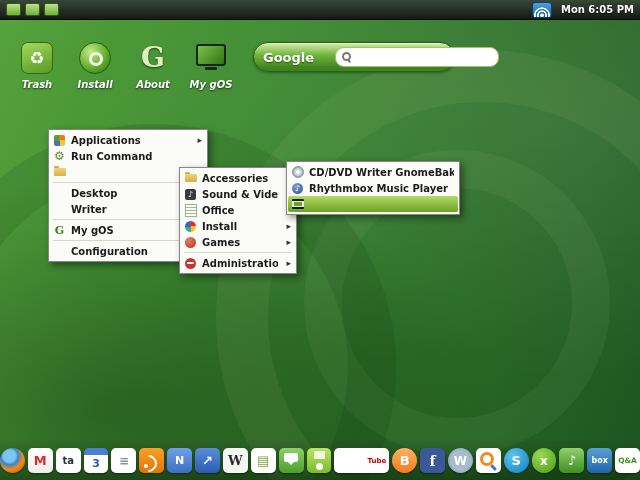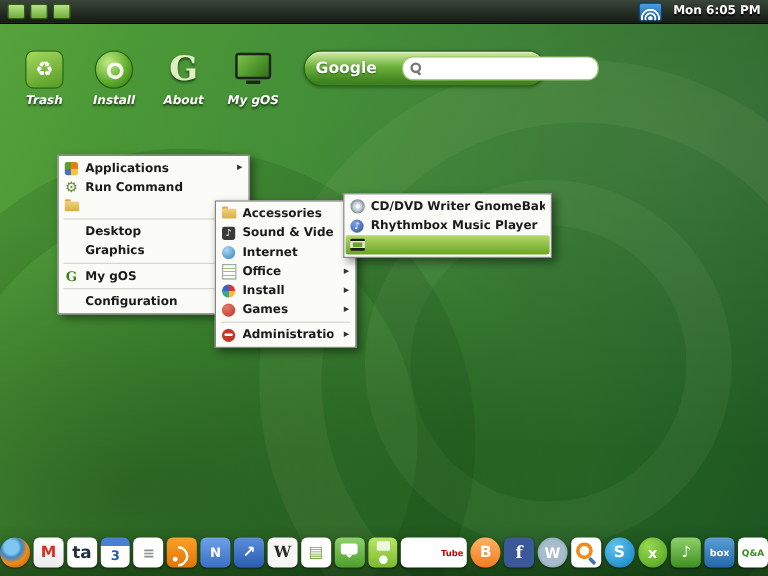--- a/index.html
+++ b/index.html
@@ -104,21 +104,21 @@
   .i-film::before{content:"";position:absolute;top:3px;left:2px;width:8px;height:4px;background:#6aa51f;}
 
   
   .dock{position:absolute;left:0;right:0;bottom:0;height:42px;display:flex;align-items:flex-end;
     justify-content:center;gap:3px;padding-bottom:7px;box-sizing:border-box;
     background:linear-gradient(transparent,rgba(8,28,6,.45));z-index:10;}
   .ic{width:25px;height:25px;border-radius:5px;display:flex;align-items:center;justify-content:center;
     color:#fff;font-weight:bold;font-size:11px;position:relative;box-shadow:0 1px 2px rgba(0,0,0,.45);}
   .d-firefox{border-radius:50%;background:radial-gradient(circle at 38% 32%,#7ec6ef 0 26%,#3a86c8 38%,#f08c1a 58%,#c9590a 90%);}
   .d-gmail{background:linear-gradient(#fff,#ececec);color:#d93025;font-size:13px;}
-  .d-meebo{background:#fff;color:#26303a;font-size:14px;}
+  .d-meebo{background:#fff;color:#26303a;font-size:10px;}
   .d-gcal{background:linear-gradient(#4a7fd4 0 7px,#fff 7px);color:#2a5db0;font-size:11px;padding-top:5px;box-sizing:border-box;}
   .d-gdocs{background:#fff;color:#8a9096;font-size:12px;}
   .d-rss{background:linear-gradient(#fba026,#e27507);}
   .d-rss::before{content:"";position:absolute;left:5px;bottom:5px;width:4px;height:4px;background:#fff;border-radius:50%;}
   .d-rss::after{content:"";position:absolute;left:1px;bottom:1px;width:13px;height:13px;border:2.5px solid transparent;
     border-top-color:#fff;border-right-color:#fff;border-radius:50%;transform:rotate(45deg);}
   .d-news{background:linear-gradient(#6fa0e8,#3b6fc4);}
   .d-finance{background:linear-gradient(#5b8dd9,#2a5db0);font-size:13px;}
   .d-wiki{background:#f6f6f4;color:#2b2b2b;font-family:"DejaVu Serif",serif;font-size:13px;}
   .d-notebook{background:#fff;color:#7aa83c;font-size:13px;}
@@ -215,21 +215,21 @@
         </span>
     </div>
     <div class="msep"></div>
     <div class="mi">
       <span class="mic"></span>
       <span class="mlb">Desktop</span>
       <span class="arr"></span>
     </div>
     <div class="mi">
       <span class="mic"></span>
-      <span class="mlb">Graphics</span>
+      <span class="mlb">Writer</span>
       <span class="arr"></span>
     </div>
     <div class="msep"></div>
     <div class="mi">
       <span class="mic i-g"></span>
       <span class="mlb">My gOS</span>
       <span class="arr"></span>
     </div>
     <div class="msep"></div>
     <div class="mi">
@@ -249,27 +249,20 @@
     </div>
     <div class="mi">
       <span class="mic">
           <span class="i-sound"></span>
         </span>
       <span class="mlb">Sound &amp; Video</span>
       <span class="arr"></span>
     </div>
     <div class="mi">
       <span class="mic">
-          <span class="i-globe"></span>
-        </span>
-      <span class="mlb">Internet</span>
-      <span class="arr"></span>
-    </div>
-    <div class="mi">
-      <span class="mic">
           <span class="i-office"></span>
         </span>
       <span class="mlb">Office</span>
       <span class="arr"></span>
     </div>
     <div class="mi">
       <span class="mic">
           <span class="i-graphics"></span>
         </span>
       <span class="mlb">Install</span>

